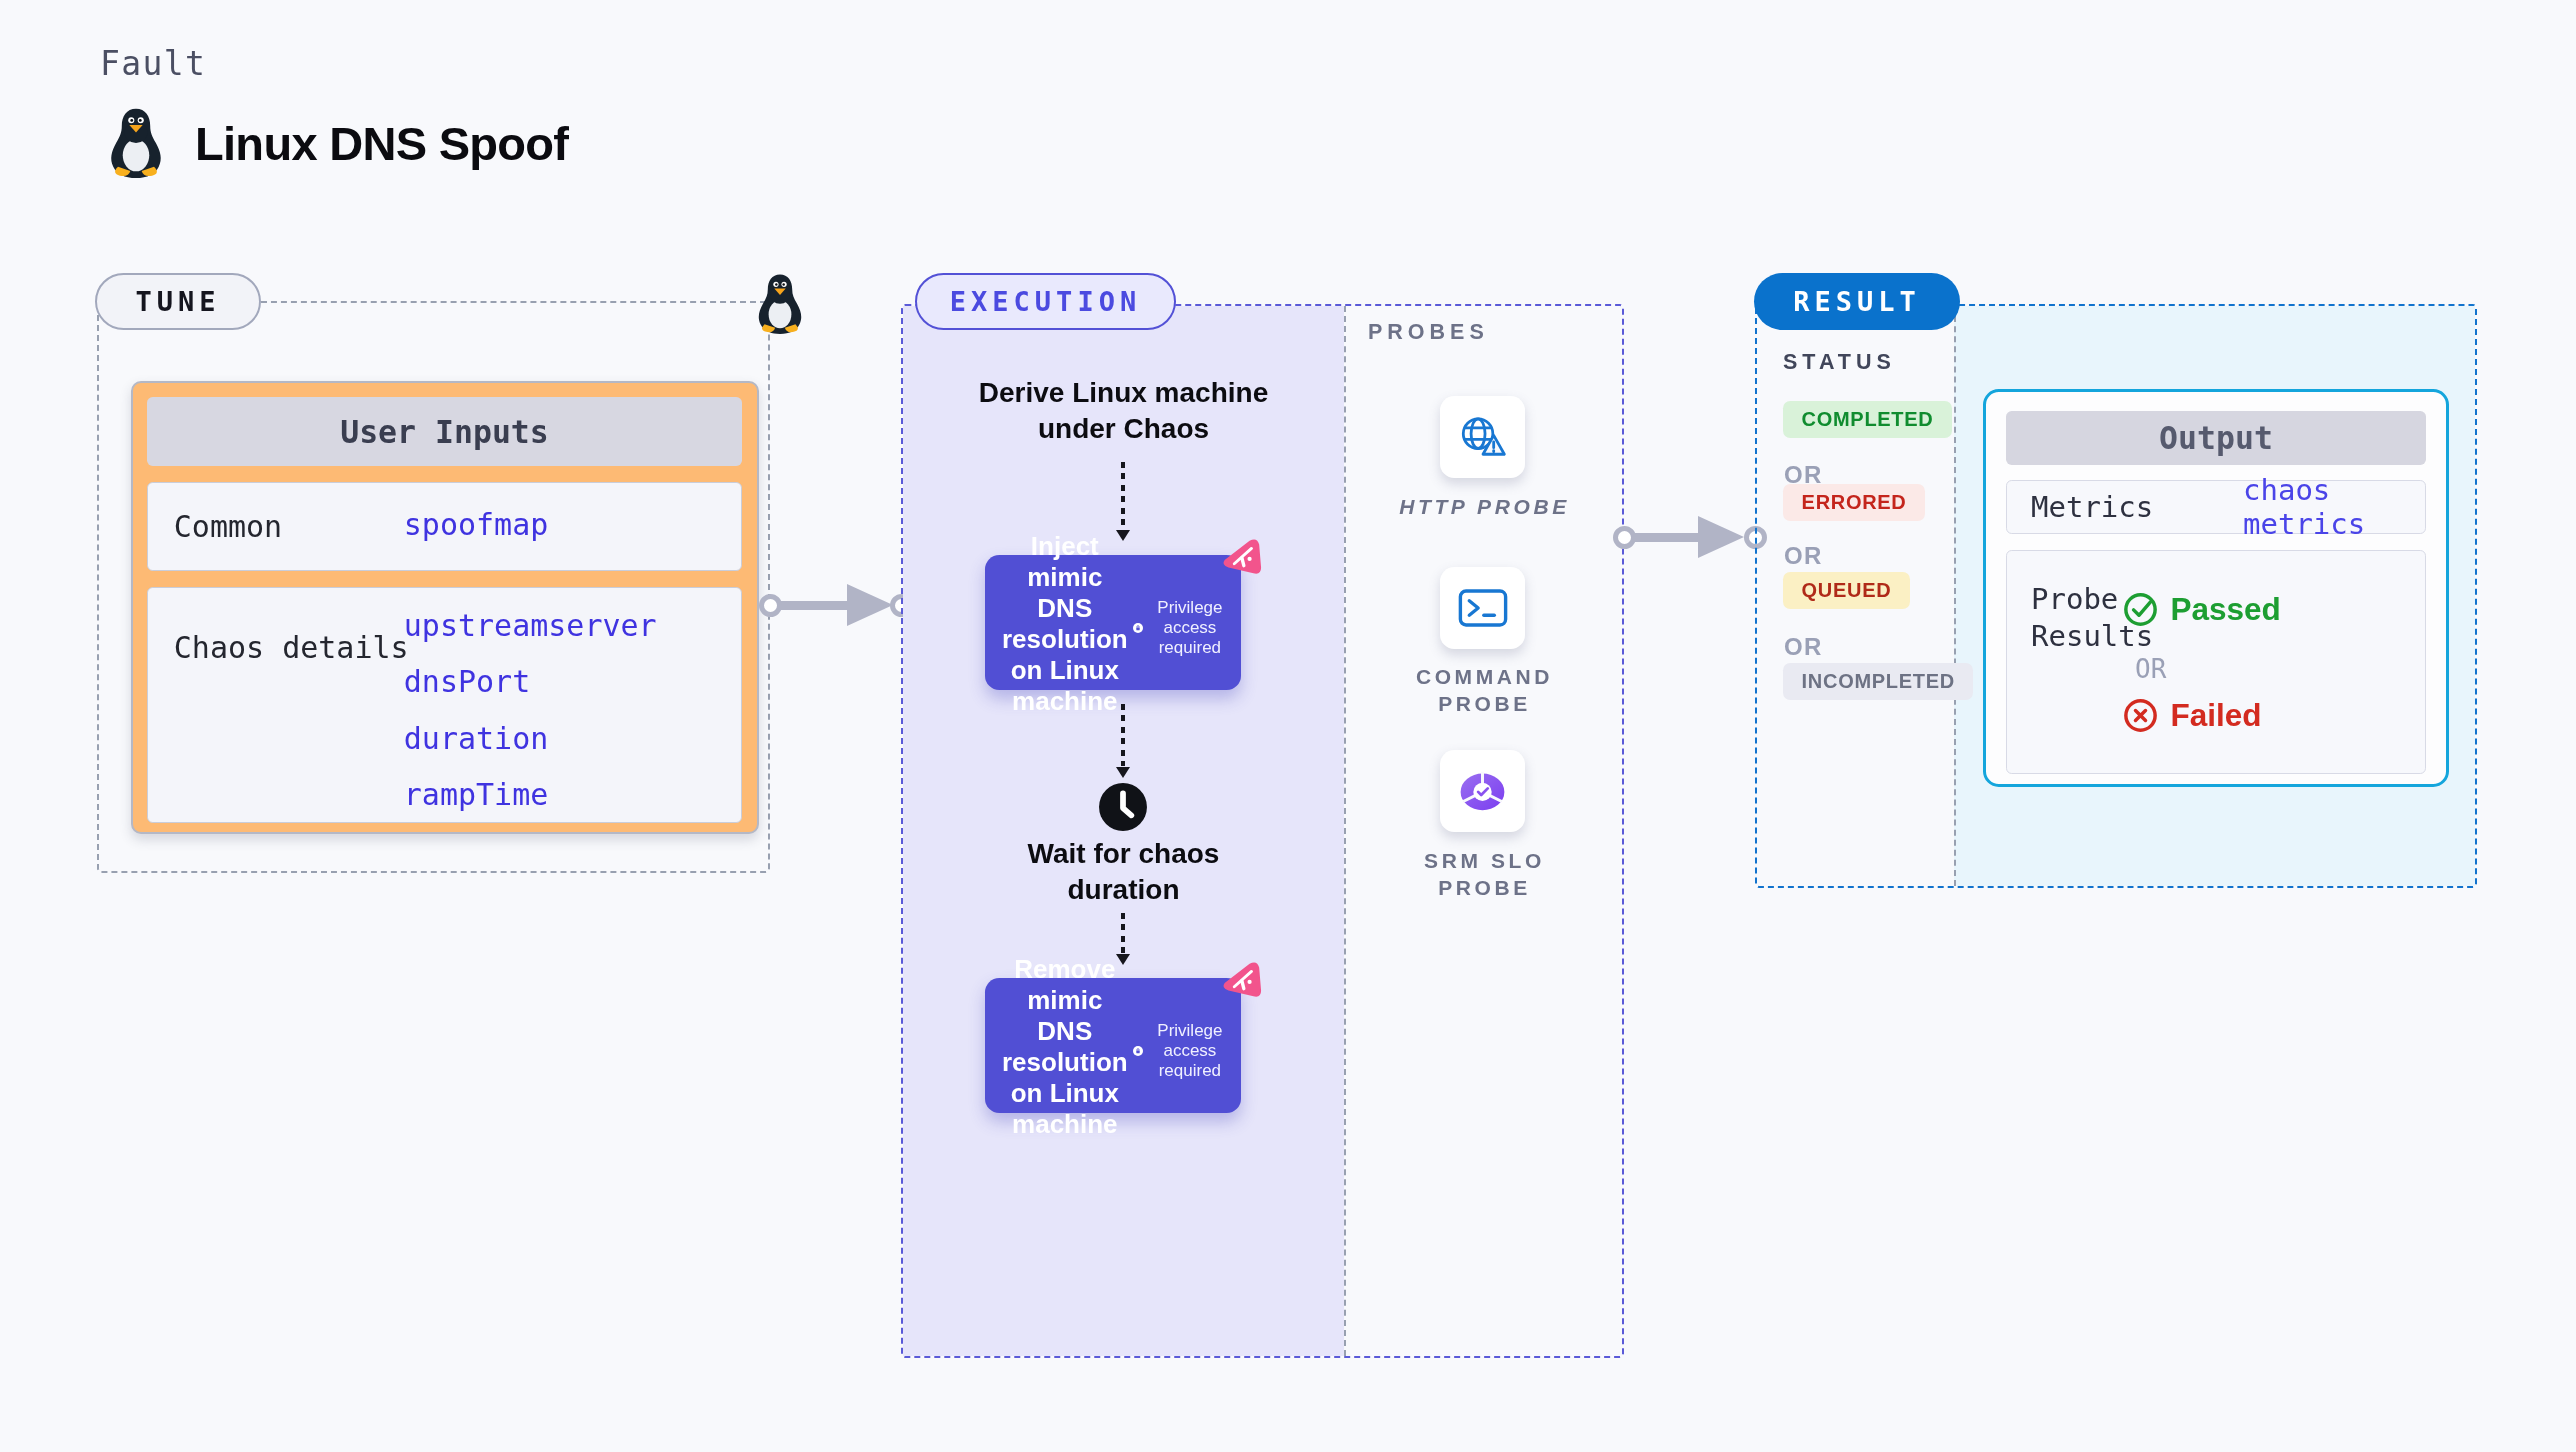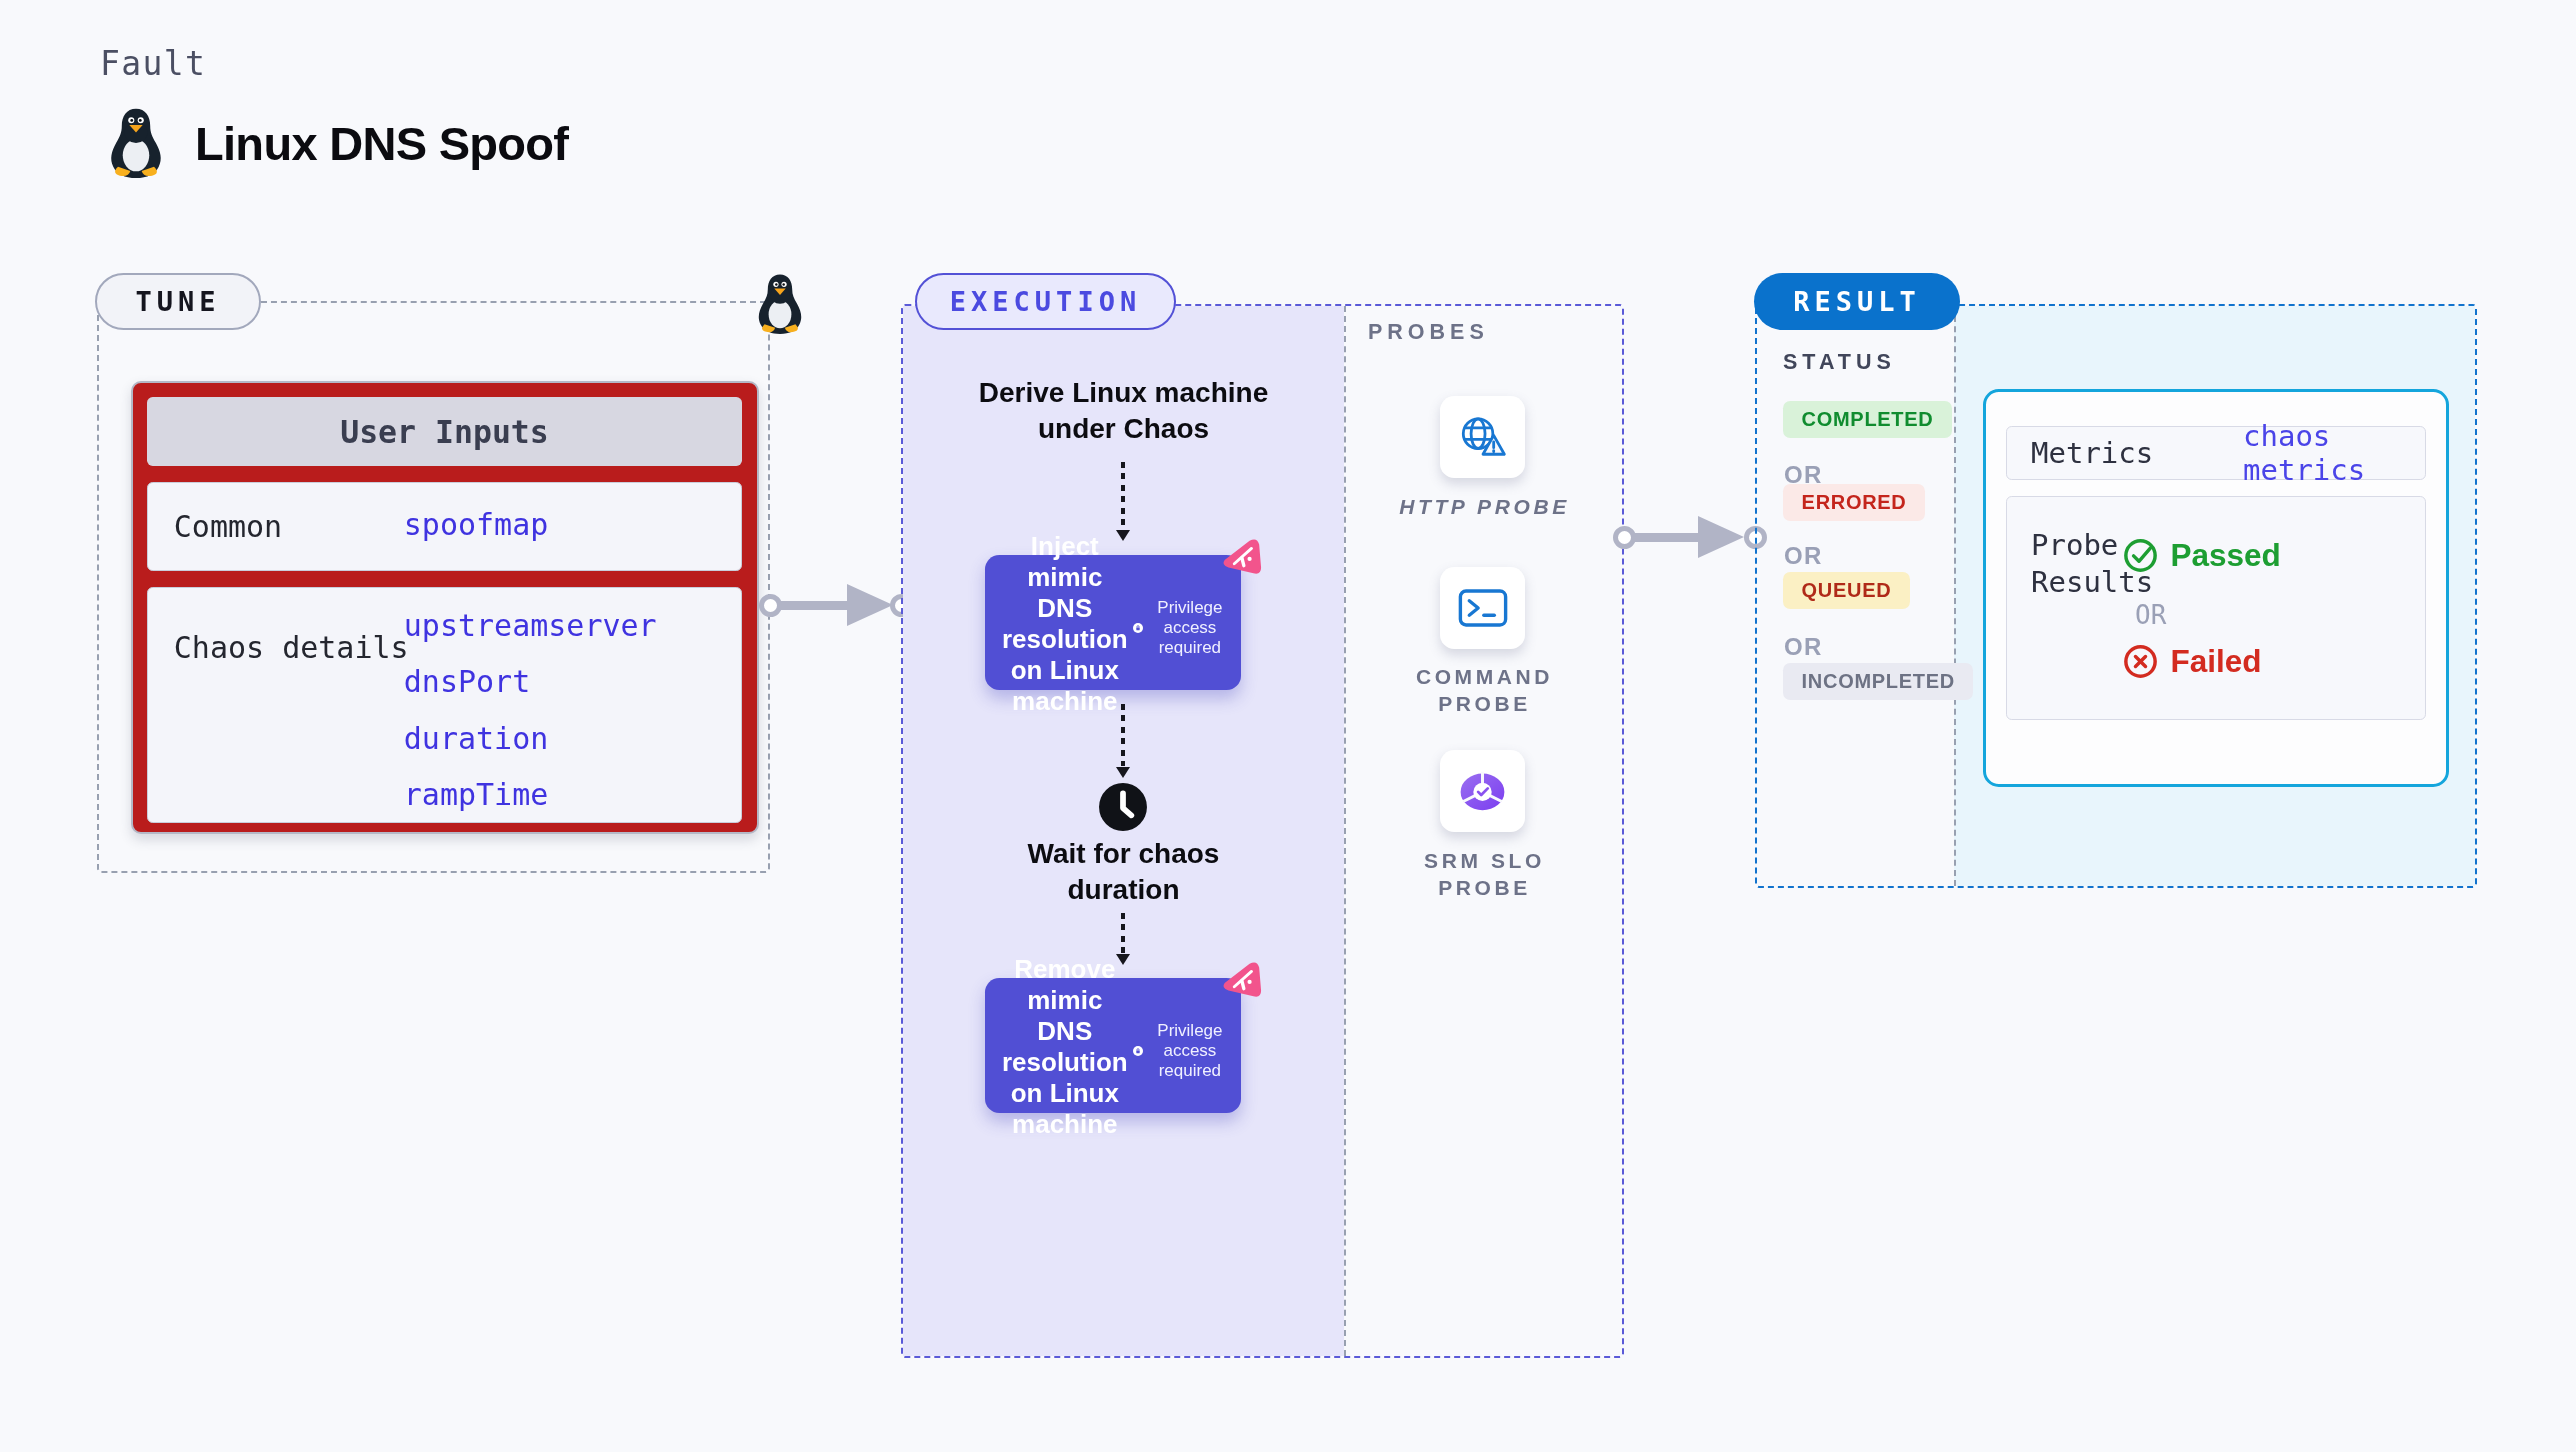--- a/index.html
+++ b/index.html
@@ -22,21 +22,21 @@
   .shaft{position:absolute;height:8.6px;background:#b1b4c6;}
   .ahead{position:absolute;width:0;height:0;border-top:21.5px solid transparent;border-bottom:21.5px solid transparent;border-left:46px solid #b1b4c6;}
   .v-dots{position:absolute;width:3.6px;background:repeating-linear-gradient(to bottom,#16161d 0 5.7px,transparent 5.7px 11.5px);}
   .v-dots::after{content:"";position:absolute;bottom:-11.5px;left:50%;transform:translateX(-50%);
     border-left:7.2px solid transparent;border-right:7.2px solid transparent;border-top:11.5px solid #16161d;}
 
   
   .tune-box{left:97px;top:301px;width:673px;height:572px;border:2.1px dashed #98a0b0;}
   .tune-badge{left:95px;top:273px;width:166px;height:57px;background:#f2f3f8;border:2.9px solid #a2a8bc;color:#15151f;letter-spacing:5px;}
   .tux-small{position:absolute;left:754px;top:269px;width:52px;height:66px;z-index:6;}
-  .ui-card{position:absolute;left:31.5px;top:78px;width:628px;height:453px;background:#b91c1c;
+  .ui-card{position:absolute;left:31.5px;top:78px;width:628px;height:453px;background:#fdba74;
     border:2.1px solid #b4b8c6;border-radius:10px;box-shadow:0 5.7px 11.5px rgba(60,64,90,.18);padding:14.3px;}
   .ui-head{height:69px;background:#d7d7e1;border-radius:5.7px;display:flex;align-items:center;justify-content:center;
     font-size:31.5px;font-weight:bold;color:#3a3e50;}
   .ui-row{position:relative;background:#f4f5fa;border:1.4px solid #c9cdda;border-radius:5.7px;margin-top:15.8px;}
   .ui-row-1{height:89px;display:flex;align-items:center;}
   .ui-row-2{height:236px;}
   .ui-label{font-size:30px;color:#24262f;padding-left:26px;}
   .ui-label-2{position:absolute;left:26px;top:42px;font-size:30px;color:#24262f;}
   .ui-value{position:absolute;left:256px;font-size:30px;color:#3f33e0;}
   .ui-value-1{top:24px;}
@@ -275,20 +275,21 @@
 
     <div class="st-badge st-completed" style="top:95px;">COMPLETED</div>
     <div class="or-label" style="top:155px;">OR</div>
     <div class="st-badge st-errored" style="top:178px;">ERRORED</div>
     <div class="or-label" style="top:236px;">OR</div>
     <div class="st-badge st-queued" style="top:266px;">QUEUED</div>
     <div class="or-label" style="top:327px;">OR</div>
     <div class="st-badge st-incompleted" style="top:357px;">INCOMPLETED</div>
 
     <div class="output-card">
+      <div class="out-head mono">Output</div>
 
       <div class="out-row out-metrics">
         <span class="out-label mono">Metrics</span>
         <span class="out-value mono">chaos metrics</span>
       </div>
 
       <div class="out-row out-proberow">
         <div class="pr-label mono">
           <div>Probe</div>
           <div>Results</div>

